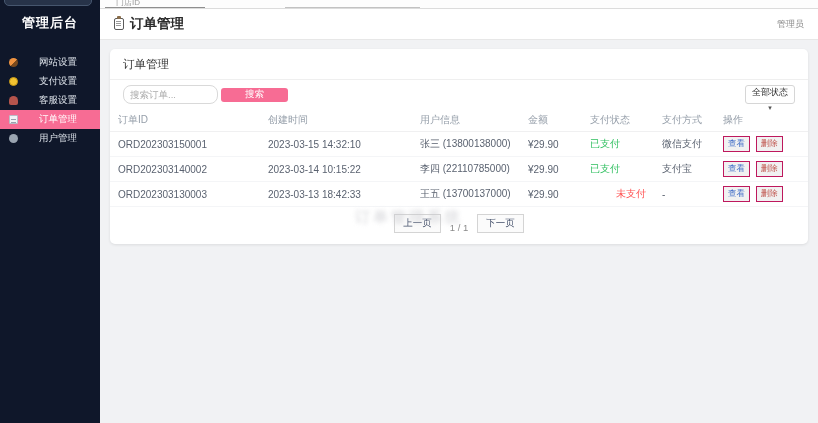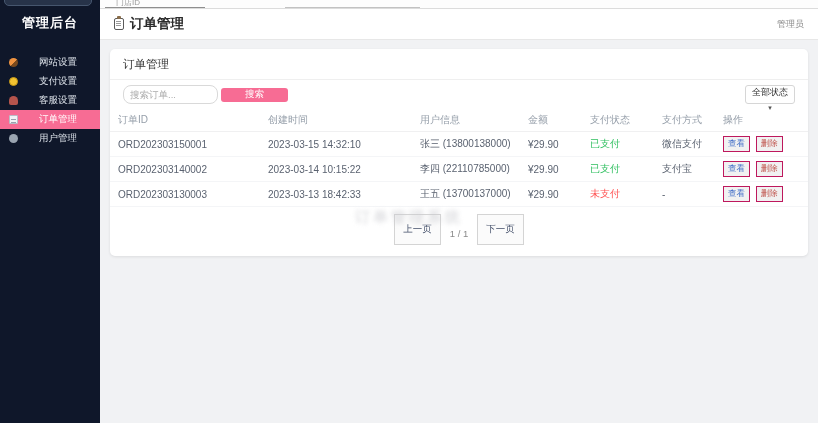--- a/index.html
+++ b/index.html
@@ -108,37 +108,37 @@
   table { width:100%; border-collapse:collapse; table-layout:fixed; font-size:10px; }
   thead th {
     text-align:left; font-weight:normal; color:#959ea9;
     padding:3px 8px 4px; border-bottom:1px solid #f0f0f1;
   }
   tbody td {
     padding:4px 8px; color:#5a6270; border-bottom:1px solid #f4f5f7;
     white-space:nowrap; overflow:hidden;
   }
   .status.paid   { color:#2fbf5f; }
-  .status.unpaid { color:#ff5050; }
+  .status.unpaid { color:#ff5050;text-align:right; }
   .act-btn {
     display:inline-block; font-size:8.5px; padding:1px 4px; margin-right:3px;
     background:#f1f1f1; border:1px solid #be185d; border-radius:0;
     cursor:pointer; font-family:Liberation Serif, serif;
   }
   .act-view   { color:#4a74c9; }
   .act-delete { color:#c0564f; }
 
   
   .pagination {
     display:flex; align-items:center; justify-content:center; gap:9px;
     padding:7px 0 11px;
   }
   .page-btn {
     font-size:9.5px; color:#44506a; background:#fbfbfb;
-    border:1px solid #d4d4d4; border-radius:0; padding:8px 8px; cursor:pointer;
+    border:1px solid #d4d4d4; border-radius:0; padding:2px 8px; cursor:pointer;
     font-family:inherit;
   }
   .page-info { font-size:9.5px; color:#8a8a8a;margin-top:7px; }
 
   
   .watermark {
     position:absolute; left:255px; top:168px;
     font-size:15px; font-weight:bold; letter-spacing:3px;
     color:#c9cacf; opacity:0.55; filter:blur(2px);
   }

